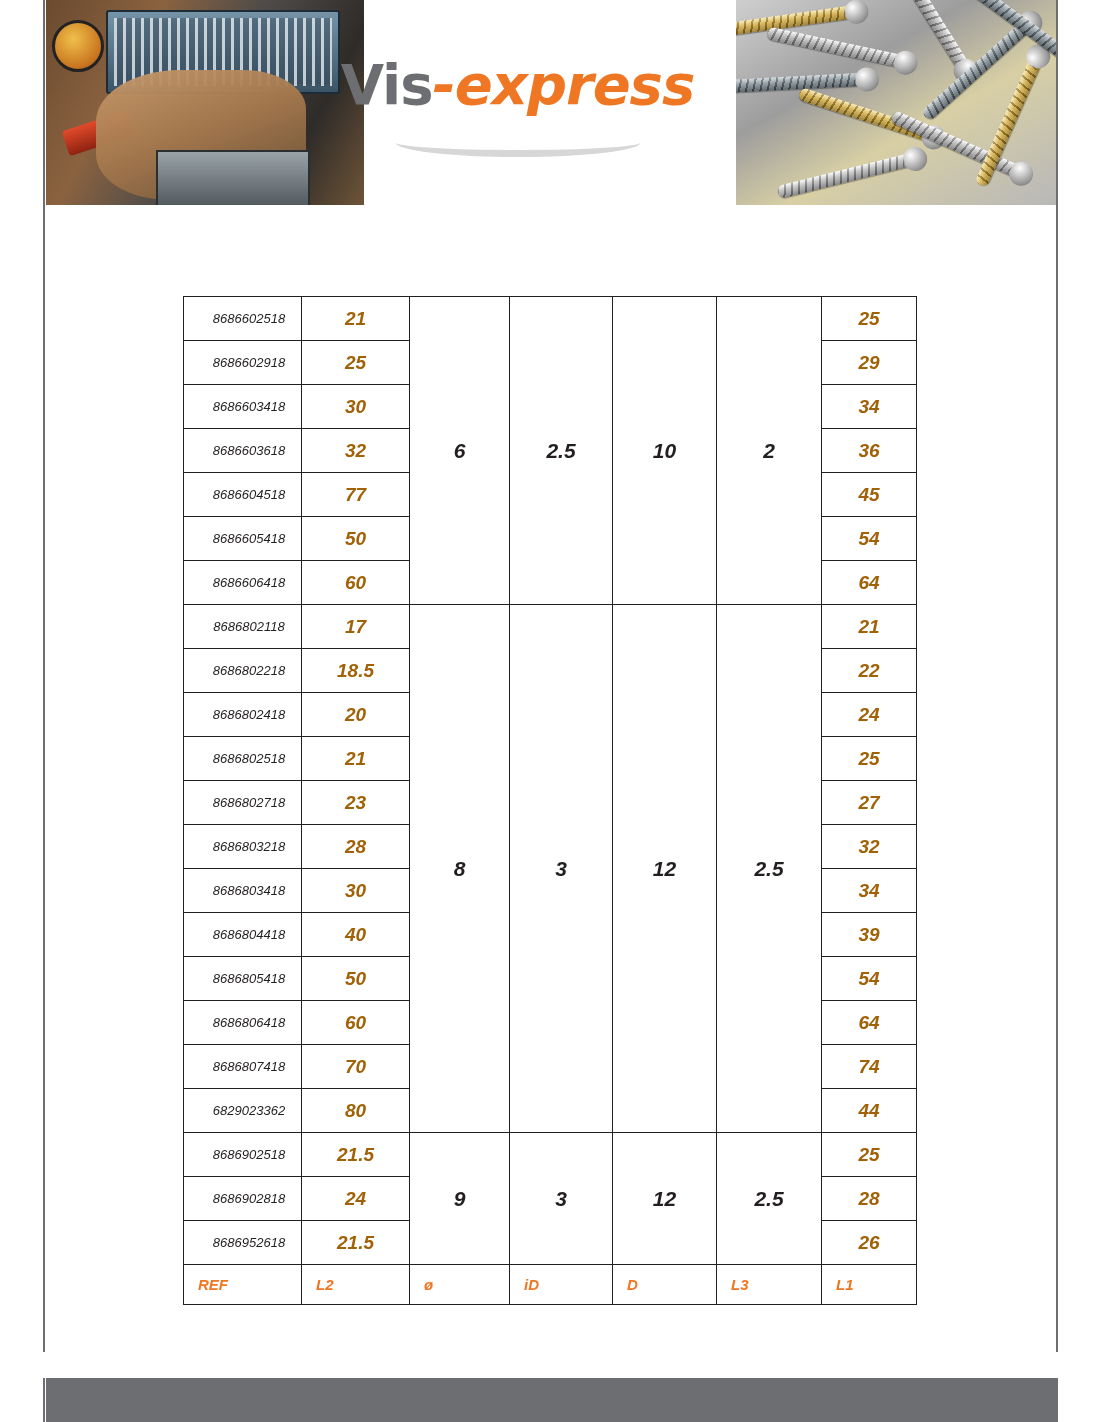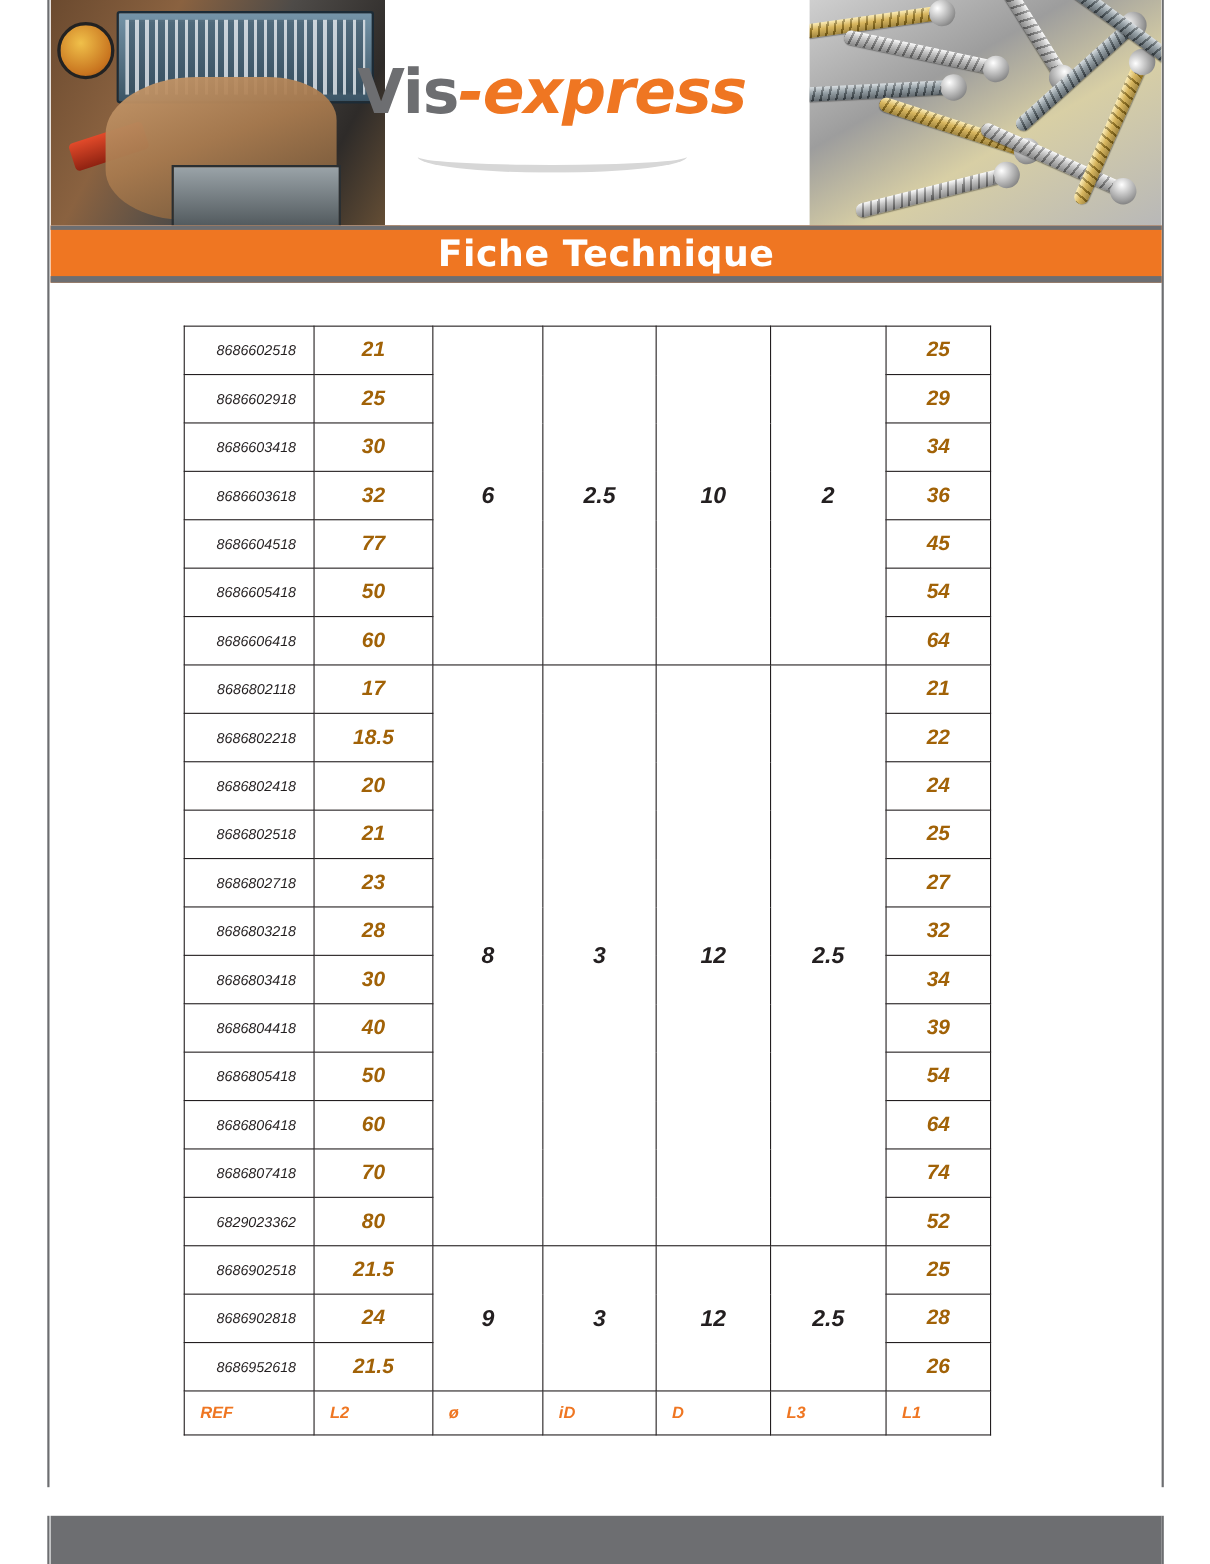--- a/index.html
+++ b/index.html
@@ -140,21 +140,21 @@
   .screw-head {
     position:absolute;
     right:-3px; top:-5px;
     width:24px; height:24px;
     border-radius:50%;
     background: radial-gradient(circle at 35% 30%, #ffffff, #9a9a9a 65%, #5d5d5d);
   }
 
   .logo-wrap {
     position: absolute;
-    left: 304px;
+    left: 320px;
     top: 0;
     width: 303px;
     height: 205px;
     background: #ffffff;
   }
   .logo {
     position: absolute;
     left: 50%;
     top: 52px;
     transform: translateX(-50%);
@@ -213,20 +213,21 @@
   .table-wrap {
     position: absolute;
     left: 167px;
     top: 296px;
     width: 733px;
   }
   table.spec {
     border-collapse: collapse;
     width: 733px;
     table-layout: fixed;
+    margin-left: 16px;
   }
   table.spec td {
     border: 1px solid #231f20;
     text-align: center;
     vertical-align: middle;
     font-family: "Liberation Sans", sans-serif;
   }
   td.ref {
     font-style: italic;
     font-size: 13px;
@@ -332,25 +333,20 @@
       <div class="screw gold" style="left:200px; top:110px; transform:rotate(-66deg);">
           <span class="screw-head"></span>
         </div>
       <div class="screw dark" style="left:215px; top:20px; transform:rotate(36deg);"></div>
       <div class="screw" style="left:40px; top:168px; transform:rotate(-14deg);">
           <span class="screw-head"></span>
         </div>
     </div>
   </div>
 
-  <div class="title-band">
-    <div class="title-band-top"></div>
-    <div class="title-text">Fiche Technique</div>
-    <div class="title-band-bottom"></div>
-  </div>
 
   <div class="table-wrap">
     <table class="spec">
       <colgroup>
         <col class="c-ref">
           <col class="c-l2">
           <col class="c-d">
           <col class="c-id">
         <col class="c-dd">
           <col class="c-l3">
@@ -451,21 +447,21 @@
             <td class="num">64</td>
           </tr>
           <tr>
             <td class="ref">8686807418</td>
             <td class="num">70</td>
             <td class="num">74</td>
           </tr>
           <tr>
             <td class="ref">6829023362</td>
             <td class="num">80</td>
-            <td class="num">52</td>
+            <td class="num">44</td>
           </tr>
           <tr>
             <td class="ref">8686902518</td>
             <td class="num">21.5</td>
             <td class="group" rowspan="3">9</td>
             <td class="group" rowspan="3">3</td>
             <td class="group" rowspan="3">12</td>
             <td class="group" rowspan="3">2.5</td>
             <td class="num">25</td>
           </tr>

